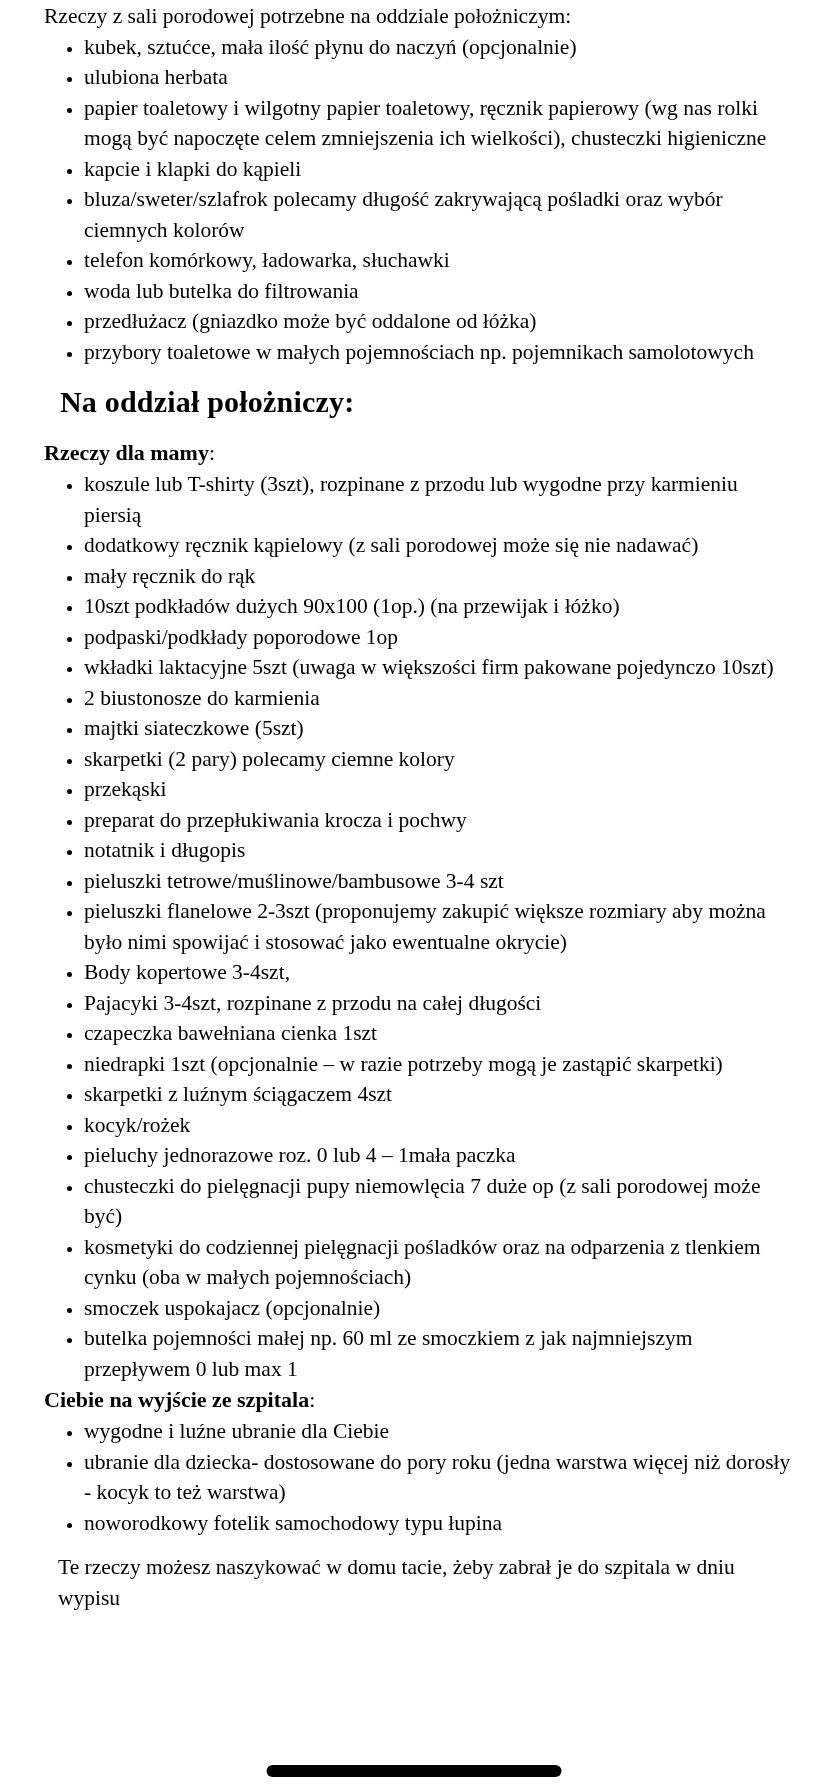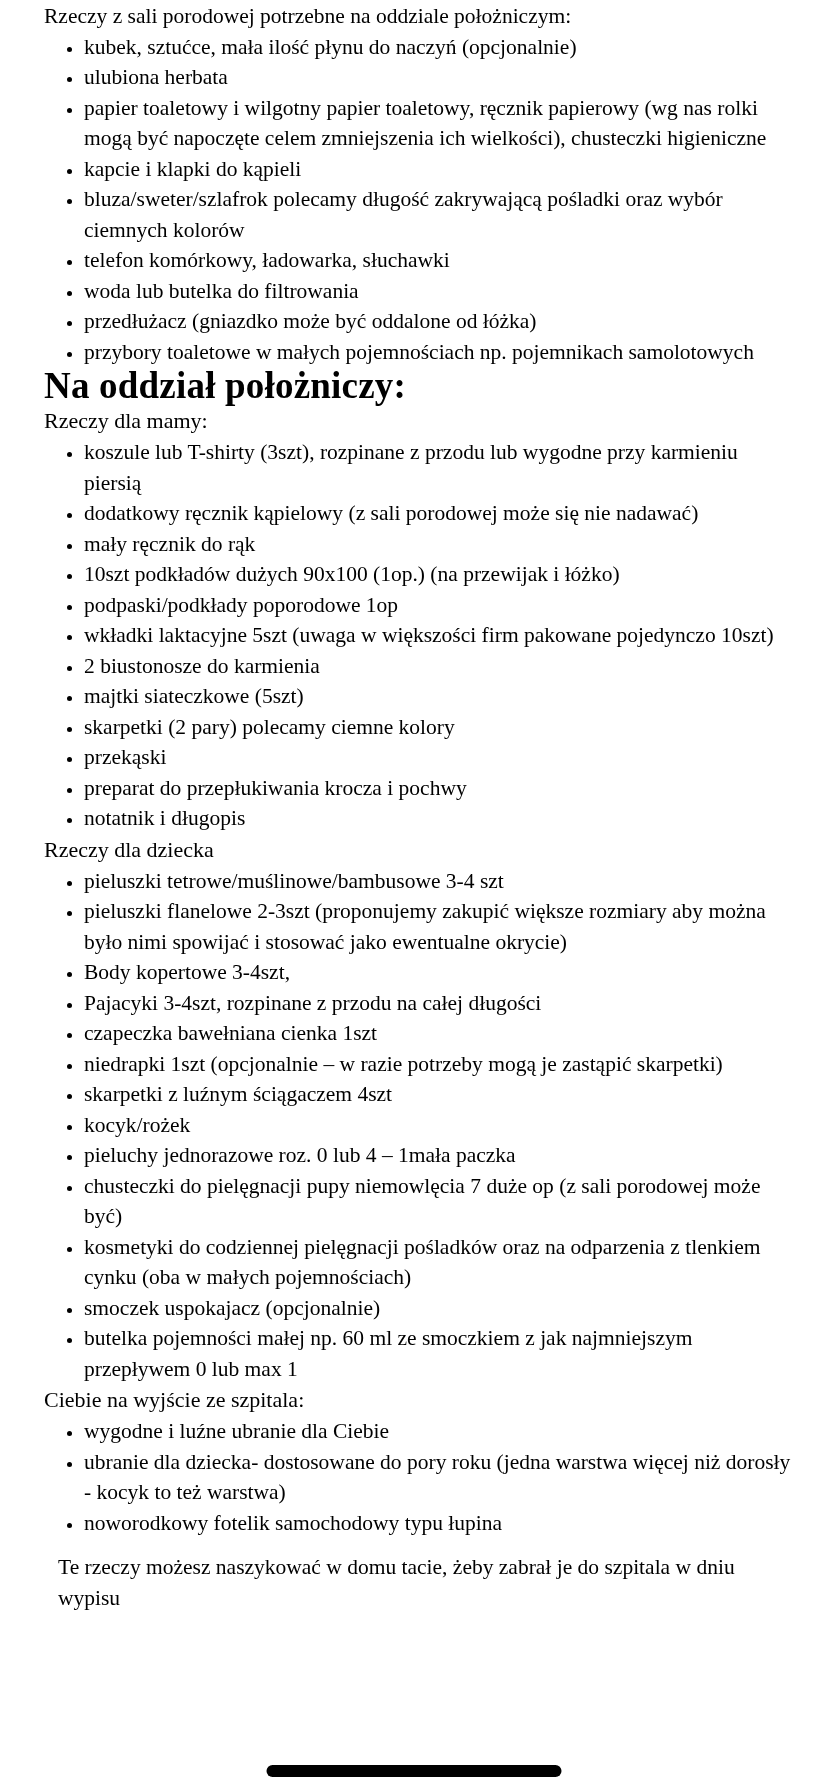--- a/index.html
+++ b/index.html
@@ -25,31 +25,31 @@
     margin: 0;
     padding: 0 0 0 40px;
     list-style: disc outside;
   }
   li {
     margin: 0;
     padding: 0;
   }
   li::marker { font-size: 18px; }
   .section-heading {
-    margin: 0;
-    font-size: 37px;
+    margin: 16px;
+    font-size: 30px;
     line-height: 38px;
     font-weight: bold;
     letter-spacing: 0.2px;
   }
   .subhead {
     font-size: 22px;
     line-height: 32px;
   }
-  .subhead b { font-weight: normal; }
+  .subhead b { font-weight: bold; }
   .note {
     margin: 14px;
   }
   .home-indicator {
     position: absolute;
     left: 50%;
     transform: translateX(-50%);
     bottom: 15px;
     width: 295px;
     height: 12px;
@@ -88,21 +88,20 @@
       <li>podpaski/podkłady poporodowe 1op</li>
       <li>wkładki laktacyjne 5szt (uwaga w większości firm pakowane pojedynczo 10szt)</li>
       <li>2 biustonosze do karmienia</li>
       <li>majtki siateczkowe (5szt)</li>
       <li>skarpetki (2 pary) polecamy ciemne kolory</li>
       <li>przekąski</li>
       <li>preparat do przepłukiwania krocza i pochwy</li>
       <li>notatnik i długopis</li>
     </ul>
 
-  <p class="subhead"><b>Rzeczy dla dziecka</b></p>
 
   <ul>
       <li>pieluszki tetrowe/muślinowe/bambusowe 3-4 szt</li>
       <li>pieluszki flanelowe 2-3szt (proponujemy zakupić większe rozmiary aby można było nimi spowijać i stosować jako ewentualne okrycie)</li>
       <li>Body kopertowe 3-4szt,</li>
       <li>Pajacyki 3-4szt, rozpinane z przodu na całej długości</li>
       <li>czapeczka bawełniana cienka 1szt</li>
       <li>niedrapki 1szt (opcjonalnie – w razie potrzeby mogą je zastąpić skarpetki)</li>
       <li>skarpetki z luźnym ściągaczem 4szt</li>
       <li>kocyk/rożek</li>

